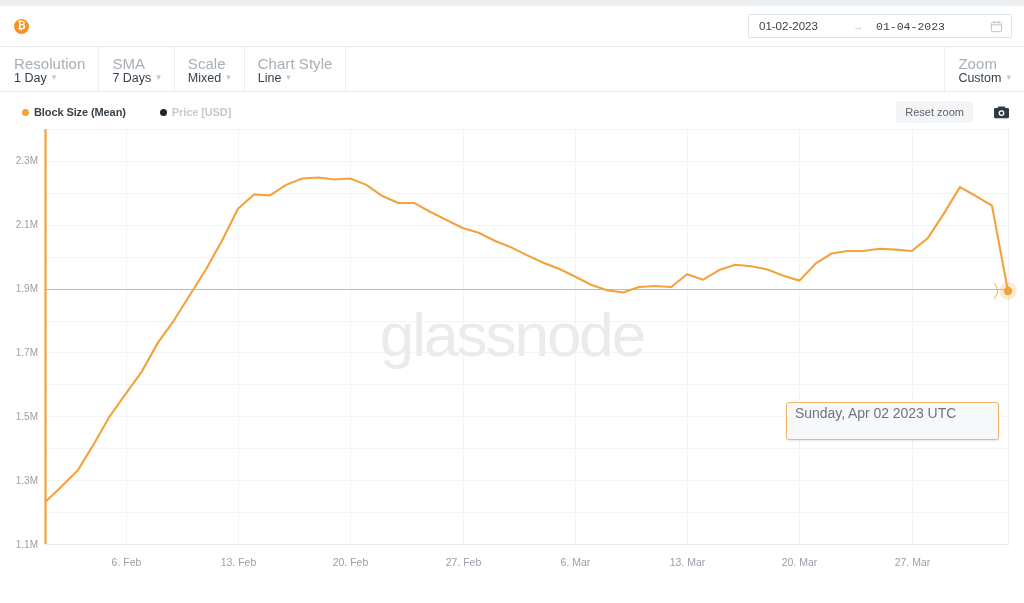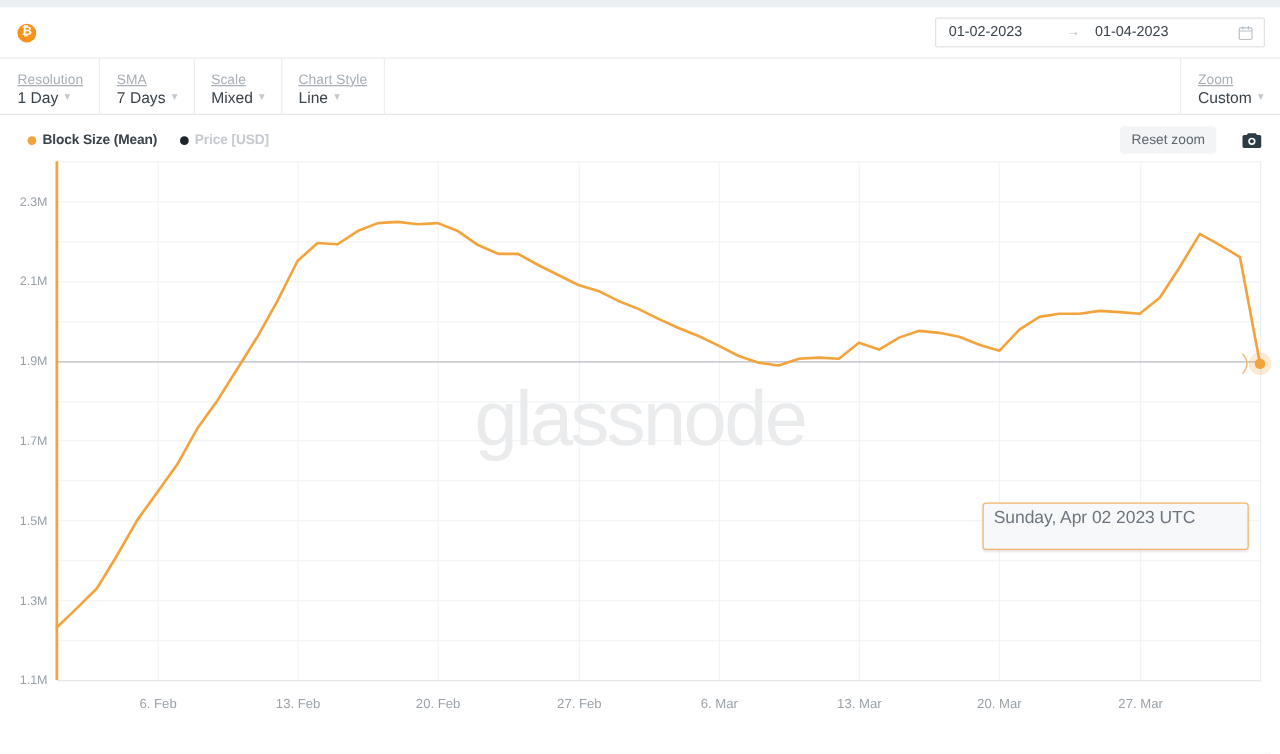--- a/index.html
+++ b/index.html
@@ -57,61 +57,60 @@
     border-radius: 2px;
     height: 24px;
     padding: 0 8px 0 10px;
     background: #fff;
     width: 264px;
     font-size: 11.5px;
     color: #39424a;
   }
   .daterange .dr-start { width: 90px; }
   .daterange .dr-arrow { color: #b8bfc6; font-size: 11px; padding: 0 12px 0 4px; }
-  .daterange .dr-end { width: 90px; }
+  .daterange .dr-end { width: 90px; font-family: Liberation Mono, monospace; }
   .cal-icon { margin-left: auto; color: #b8bfc6; display:flex; }
   
   .toolbar {
     position: absolute; left: 0; top: 47px;
     width: 1024px; height: 45px;
     background: #fff;
     border-bottom: 1px solid #e6e9ec;
     display: flex; align-items: stretch;
   }
   .tool {
     padding: 5px 13px 0 13px;
     border-right: 1px solid #eceff1;
     display: flex; flex-direction: column; justify-content: center;
     min-width: 62px;
     cursor: pointer;
   }
   .tool.first { padding-left: 14px; }
   .tool-label {
-    font-size: 11px; color: #a7aeb5; line-height: 12px;
+    font-size: 15px; color: #a7aeb5; line-height: 12px;
     letter-spacing: 0.05px;
-    text-decoration: underline;
   }
   .tool-value {
     font-size: 12.5px; color: #39424a; line-height: 16px;
     display: flex; align-items: center; gap: 5px;
   }
   .chev { color: #c3c8cd; font-size: 9px; line-height: 9px; }
   .tool-spacer { flex: 1 1 auto; border-right: 1px solid #eceff1; }
   .tool.zoom {
     border-right: none; border-left: none;
     min-width: 72px;
   }
   
   .legendrow {
     position: absolute; left: 0; top: 92px;
     width: 1024px; height: 40px;
     background: #fff;
     display: flex; align-items: center;
   }
-  .legend-items { display: flex; align-items: center; padding-left: 22px; gap: 18px; }
+  .legend-items { display: flex; align-items: center; padding-left: 22px; gap: 34px; }
   .legend-item { display: flex; align-items: center; gap: 5px; cursor: pointer; }
   .legend-dot { width: 7px; height: 7px; border-radius: 50%; flex: 0 0 auto; }
   .legend-text { font-size: 11px; font-weight: bold; letter-spacing: -0.1px; }
   .legend-item.active .legend-text { color: #39424a; }
   .legend-item.inactive .legend-text { color: #c5cad0; }
   .legend-right { margin-left: auto; display: flex; align-items: center; gap: 20px; padding-right: 14px; }
   .reset-zoom {
     background: #f2f4f6; border: none; border-radius: 3px;
     font-size: 11px; color: #5c666f; padding: 5px 9px;
     font-family: "Liberation Sans", sans-serif; cursor: pointer;

